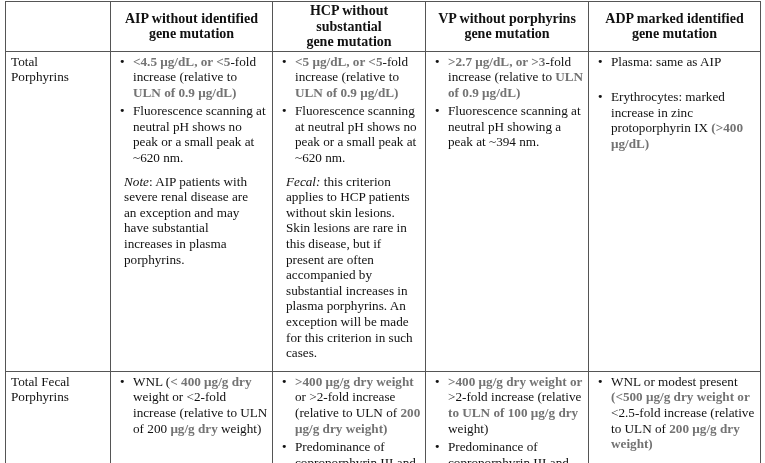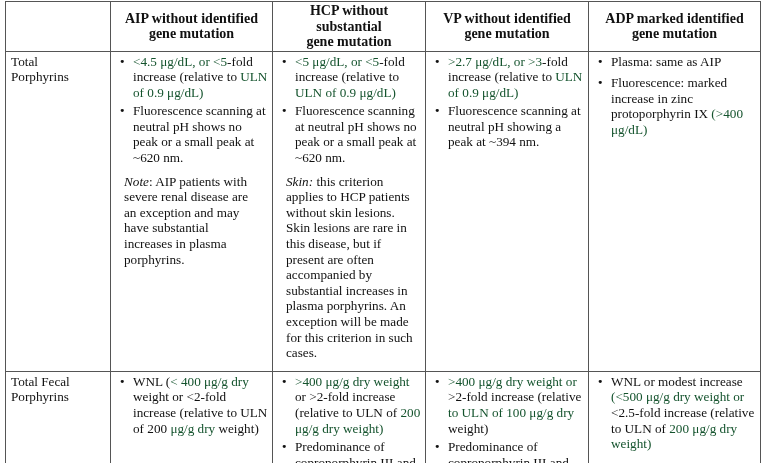--- a/index.html
+++ b/index.html
@@ -26,21 +26,21 @@
   col.c3 { width: 163px; }
   col.c4 { width: 172px; }
   tr.row-plasma td { height: 287px; }
   tr.row-fecal td { height: 126px; }
   ul.bul { list-style: none; margin: 0; padding: 0; }
   ul.bul li { position: relative; padding-left: 17px; margin: 0 0 3px 0; }
   ul.bul li::before {
     content: "\2022"; position: absolute; left: 3px; top: 0;
     font-family: "DejaVu Sans", sans-serif; font-size: 11px;
   }
-  .gray { color: #14532d; }
+  .gray { color: #737373; font-weight: bold; }
   .note { margin: 8px; }
   .note i { font-style: italic; }
   .adp-top { margin-top: 8px; }
   .rowlabel { padding-left: 5px; }
 </style>
 </head>
 <body>
 
 <table class="criteria">
   <colgroup>
@@ -55,21 +55,21 @@
       <th></th>
       <th>
         <span>AIP without identified</span><br>
         <span>gene mutation</span>
       </th>
       <th>
         <span>HCP without substantial</span><br>
         <span>gene mutation</span>
       </th>
       <th>
-        <span>VP without identified</span><br>
+        <span>VP without porphyrins</span><br>
         <span>gene mutation</span>
       </th>
       <th>
         <span>ADP marked identified</span><br>
         <span>gene mutation</span>
       </th>
     </tr>
   </thead>
   <tbody>
 
@@ -83,32 +83,32 @@
           <li><span class="gray">&lt;4.5 μg/dL, or &lt;5</span><span>-fold increase (relative to</span> <span class="gray">ULN of 0.9 μg/dL)</span></li>
           <li><span>Fluorescence scanning at neutral pH shows no peak or a small peak at ~620 nm.</span></li>
         </ul>
         <p class="note"><i>Note</i><span>: AIP patients with severe renal disease are an exception and may have substantial increases in plasma porphyrins.</span></p>
       </td>
       <td>
         <ul class="bul">
           <li><span class="gray">&lt;5 μg/dL, or &lt;5</span><span>-fold increase (relative to</span> <span class="gray">ULN of 0.9 μg/dL)</span></li>
           <li><span>Fluorescence scanning at neutral pH shows no peak or a small peak at ~620 nm.</span></li>
         </ul>
-        <p class="note"><i>Skin:</i><span> this criterion applies to HCP patients without skin lesions. Skin lesions are rare in this disease, but if present are often accompanied by substantial increases in plasma porphyrins. An exception will be made for this criterion in such cases.</span></p>
+        <p class="note"><i>Fecal:</i><span> this criterion applies to HCP patients without skin lesions. Skin lesions are rare in this disease, but if present are often accompanied by substantial increases in plasma porphyrins. An exception will be made for this criterion in such cases.</span></p>
       </td>
       <td>
         <ul class="bul">
           <li><span class="gray">&gt;2.7 μg/dL, or &gt;3</span><span>-fold increase (relative to</span> <span class="gray">ULN of 0.9 μg/dL)</span></li>
           <li><span>Fluorescence scanning at neutral pH showing a peak at ~394 nm.</span></li>
         </ul>
       </td>
       <td>
         <ul class="bul adp-top">
-          <li style="margin-bottom:6px;"><span>Plasma: same as AIP</span></li>
-          <li><span>Fluorescence: marked increase in zinc protoporphyrin IX</span> <span class="gray">(&gt;400 μg/dL)</span></li>
+          <li style="margin-bottom:20px;"><span>Plasma: same as AIP</span></li>
+          <li><span>Erythrocytes: marked increase in zinc protoporphyrin IX</span> <span class="gray">(&gt;400 μg/dL)</span></li>
         </ul>
       </td>
     </tr>
 
     <tr class="row-fecal">
       <td class="rowlabel">
         <span>Total Fecal</span><br>
         <span>Porphyrins</span>
       </td>
       <td>
@@ -123,18 +123,18 @@
         </ul>
       </td>
       <td>
         <ul class="bul">
           <li><span class="gray">&gt;400 μg/g dry weight or</span> <span>&gt;2-fold increase (relative</span> <span class="gray">to ULN of 100 μg/g dry</span> <span>weight)</span></li>
           <li><span>Predominance of coproporphyrin III and protoporphyrin IX</span></li>
         </ul>
       </td>
       <td>
         <ul class="bul">
-          <li><span>WNL or modest increase</span> <span class="gray">(&lt;500 μg/g dry weight or</span> <span>&lt;2.5-fold increase (relative to ULN of</span> <span class="gray">200 μg/g dry weight)</span></li>
+          <li><span>WNL or modest present</span> <span class="gray">(&lt;500 μg/g dry weight or</span> <span>&lt;2.5-fold increase (relative to ULN of</span> <span class="gray">200 μg/g dry weight)</span></li>
         </ul>
       </td>
     </tr>
   </tbody>
 </table>
 
 </body></html>

